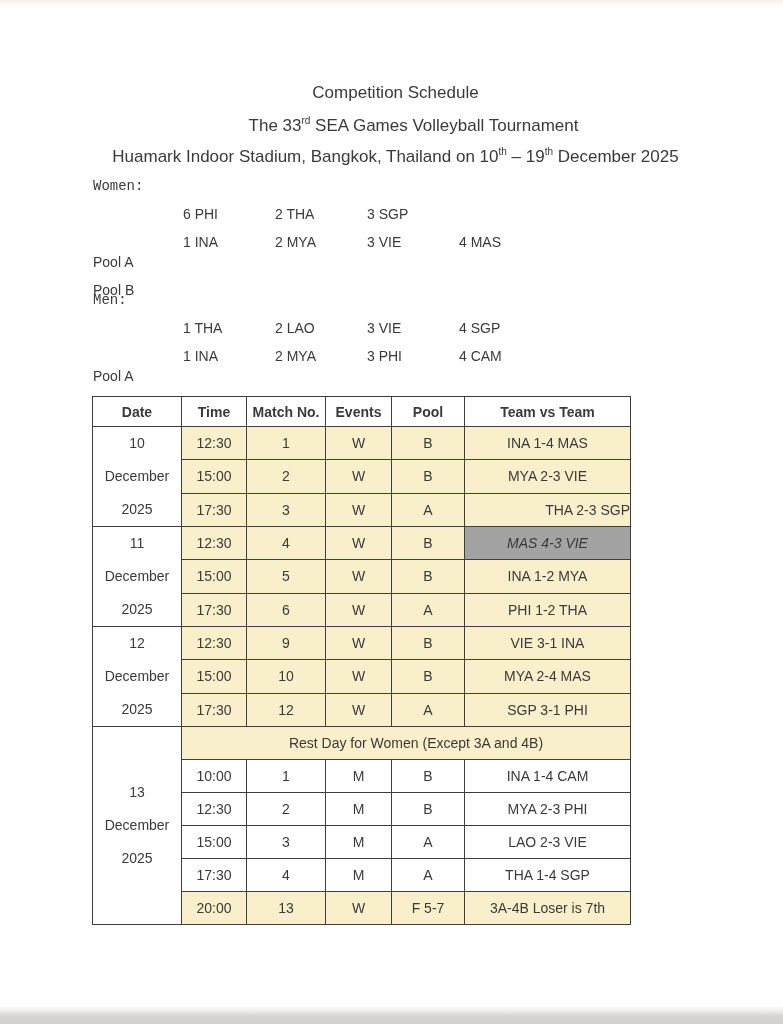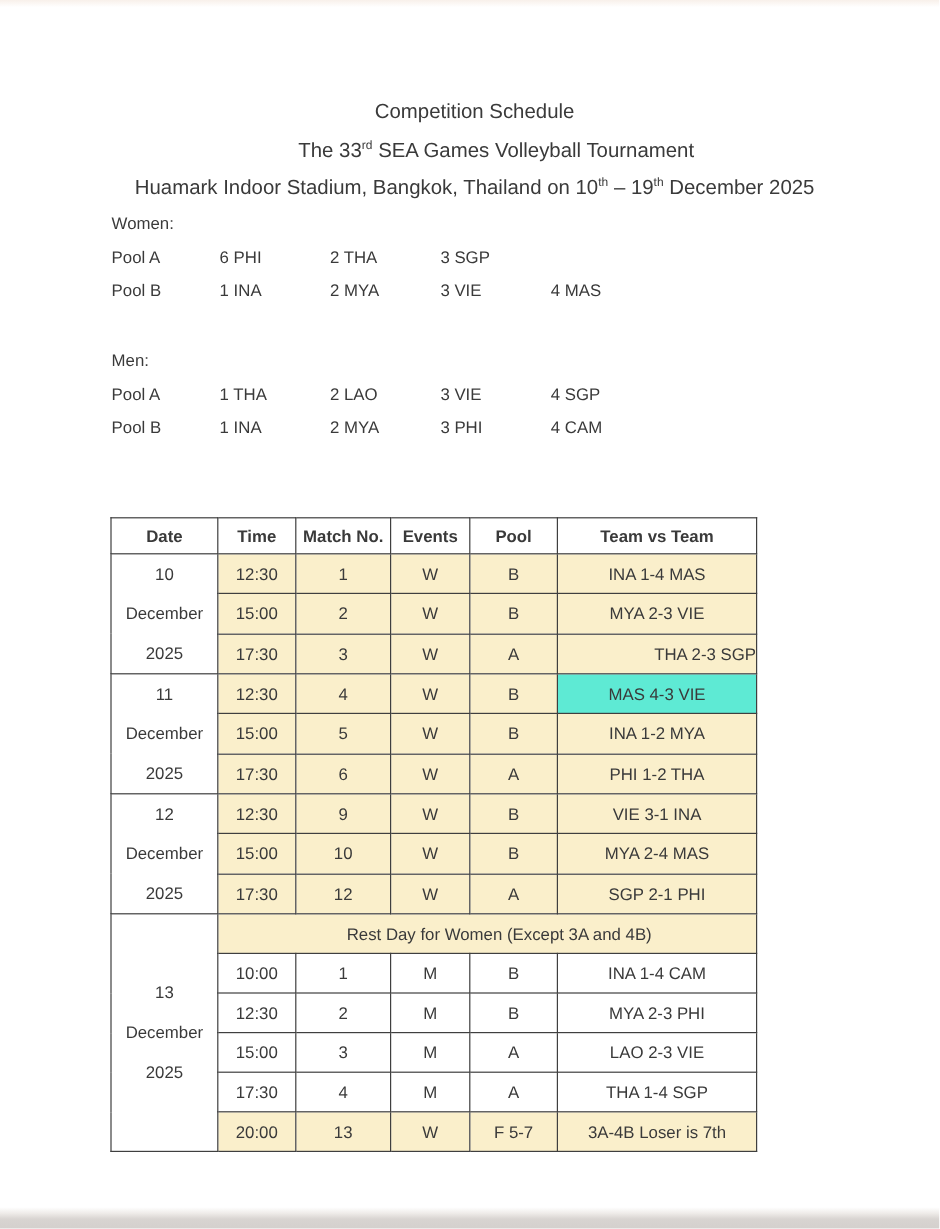--- a/index.html
+++ b/index.html
@@ -16,28 +16,28 @@
   }
   .edge-bottom {
     position:absolute; bottom:0; left:0; width:783px; height:18px;
     background:linear-gradient(#ffffff 0%, #edeae7 30%, #d8d4d1 55%, #d4d0cd 100%);
   }
   .title { position:absolute; left:4px; width:783px; text-align:center; font-size:17px; }
   .title sup { font-size:10px; vertical-align:super; line-height:0; }
   .t1 { top:83px; }
   .t2 { top:116px;padding-left:36px; }
   .t3 { top:147px; }
-  .sec-label { position:absolute; left:93px; font-size:14px; }
+  .sec-label { position:absolute; left:93px; font-size:14px;font-family:Liberation Mono, monospace; }
   .pool-row { position:absolute; left:93px; display:flex; font-size:14px; }
-  .pool-row .pl { display:inline-block; width:90px; }
+  .pool-row .pl { display:inline-block; width:90px;margin-top:48px; }
   .pool-row .pe { display:inline-block; width:92px; }
   table.sched {
     position:absolute; left:92px; top:396px;
     border-collapse:collapse; table-layout:fixed;
-    font-size:14px; color:#3a3a3a;margin-top:35px;
+    font-size:14px; color:#3a3a3a;
   }
   table.sched td, table.sched th {
     border:1px solid #3f3f3f; text-align:center; vertical-align:middle;
     padding:0; overflow:hidden;
   }
   table.sched tr { height:33px; }
   table.sched tr.head { height:30px; }
   table.sched th { font-weight:bold; background:#ffffff; }
   td.datecell { background:#ffffff; line-height:33px; font-size:14px; }
   .hl { background:#faefcb; }
@@ -132,21 +132,21 @@
     <tr>
       <td class="datecell" rowspan="3">
         <div>11</div>
         <div>December</div>
         <div>2025</div>
       </td>
       <td class="hl" style="background: rgb(250, 239, 203);">12:30</td>
       <td class="hl" style="background: rgb(250, 239, 203);">4</td>
       <td class="hl" style="background: rgb(250, 239, 203);">W</td>
       <td class="hl" style="background: rgb(250, 239, 203);">B</td>
-      <td class="hl" style="background: #5eead4;">MAS 4-3 VIE</td>
+      <td class="hl" style="background: #a3a3a3; font-style: italic;">MAS 4-3 VIE</td>
     </tr>
     <tr>
       <td class="hl" style="background: rgb(250, 239, 203);">15:00</td>
       <td class="hl" style="background: rgb(250, 239, 203);">5</td>
       <td class="hl" style="background: rgb(250, 239, 203);">W</td>
       <td class="hl" style="background: rgb(250, 239, 203);">B</td>
       <td class="hl" style="background: rgb(250, 239, 203);">INA 1-2 MYA</td>
     </tr>
     <tr>
       <td class="hl" style="background: rgb(250, 239, 203);">17:30</td>
@@ -173,21 +173,21 @@
       <td class="hl" style="background: rgb(250, 239, 203);">10</td>
       <td class="hl" style="background: rgb(250, 239, 203);">W</td>
       <td class="hl" style="background: rgb(250, 239, 203);">B</td>
       <td class="hl" style="background: rgb(250, 239, 203);">MYA 2-4 MAS</td>
     </tr>
     <tr>
       <td class="hl" style="background: rgb(250, 239, 203);">17:30</td>
       <td class="hl" style="background: rgb(250, 239, 203);">12</td>
       <td class="hl" style="background: rgb(250, 239, 203);">W</td>
       <td class="hl" style="background: rgb(250, 239, 203);">A</td>
-      <td class="hl" style="background: rgb(250, 239, 203);">SGP 2-1 PHI</td>
+      <td class="hl" style="background: rgb(250, 239, 203);">SGP 3-1 PHI</td>
     </tr>
 
     <tr>
       <td class="datecell" rowspan="6">
         <div>13</div>
         <div>December</div>
         <div>2025</div>
       </td>
       <td class="hl" colspan="5" style="background: rgb(250, 239, 203); padding-left: 20px;">Rest Day for Women (Except 3A and 4B)</td>
     </tr>

